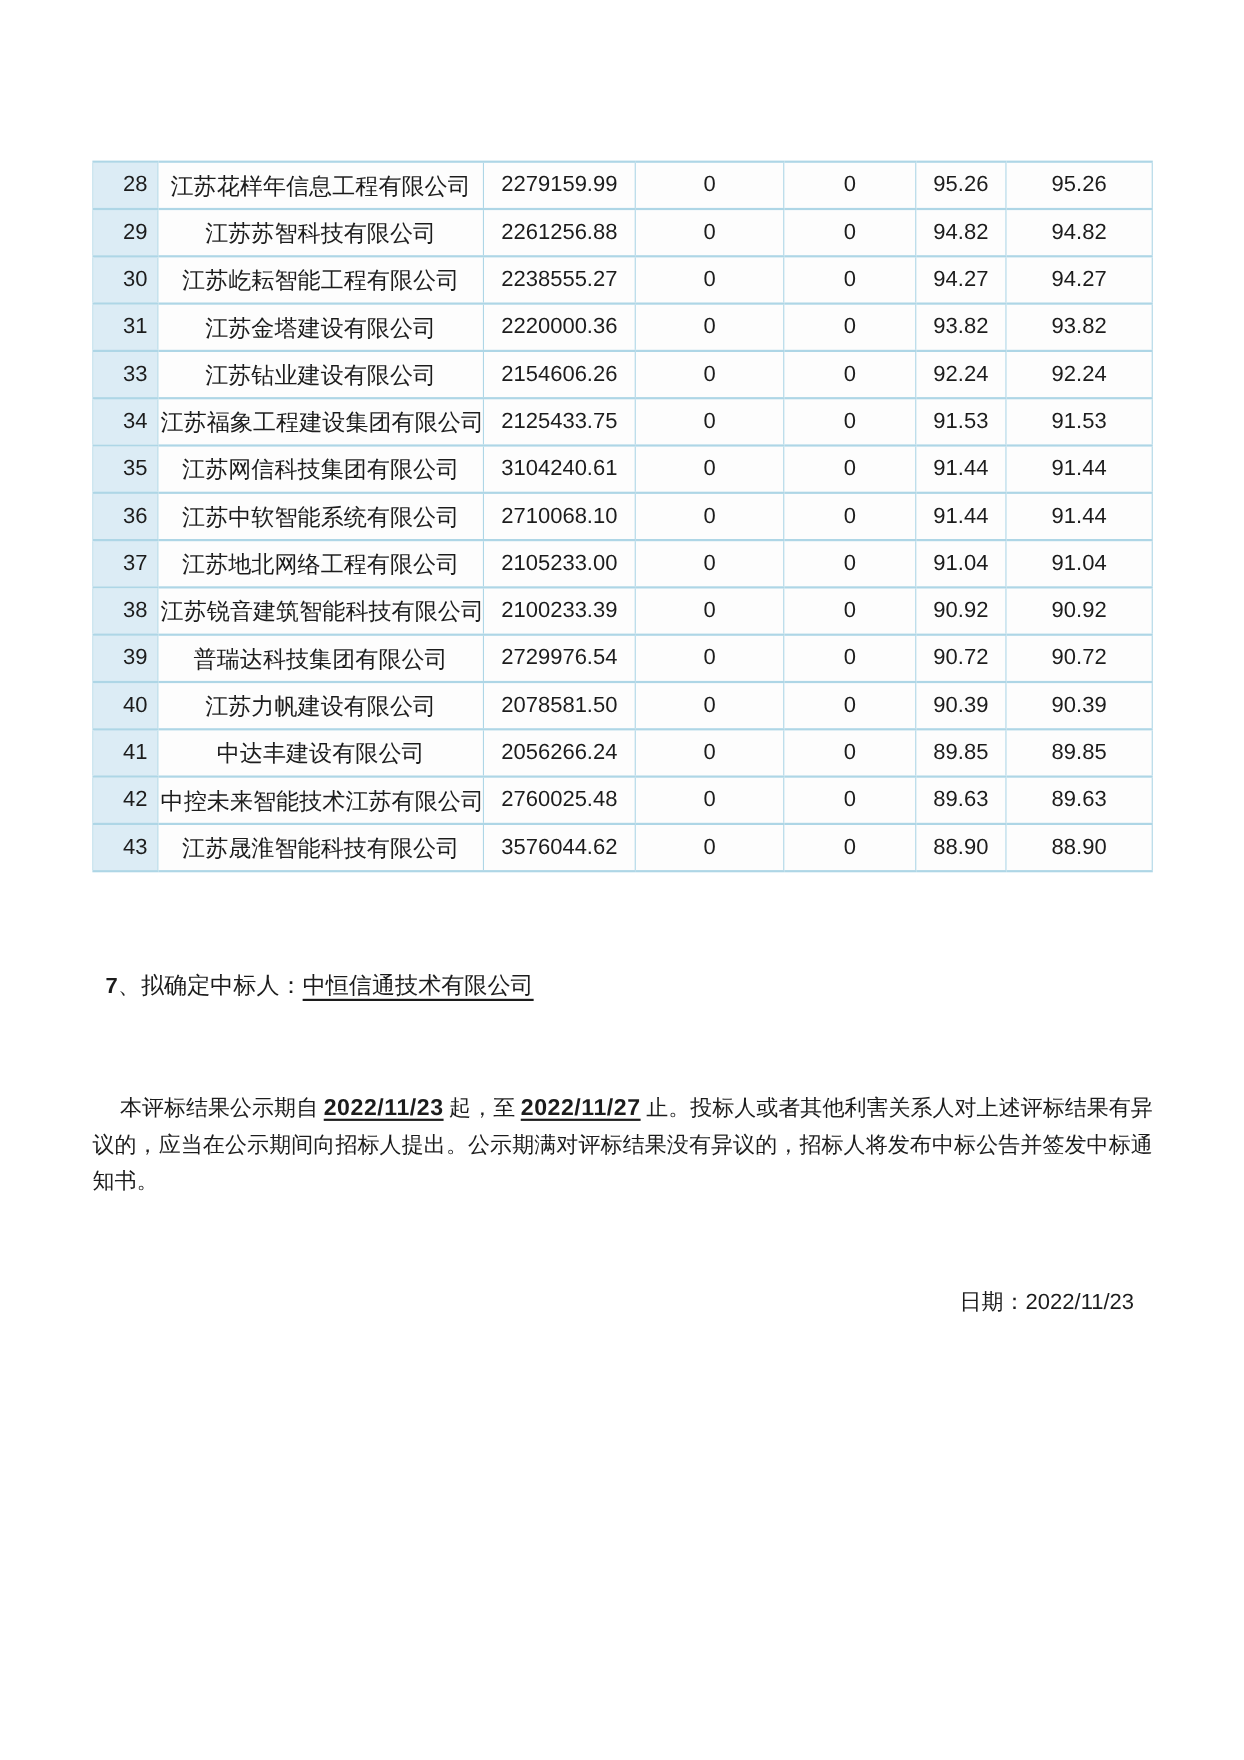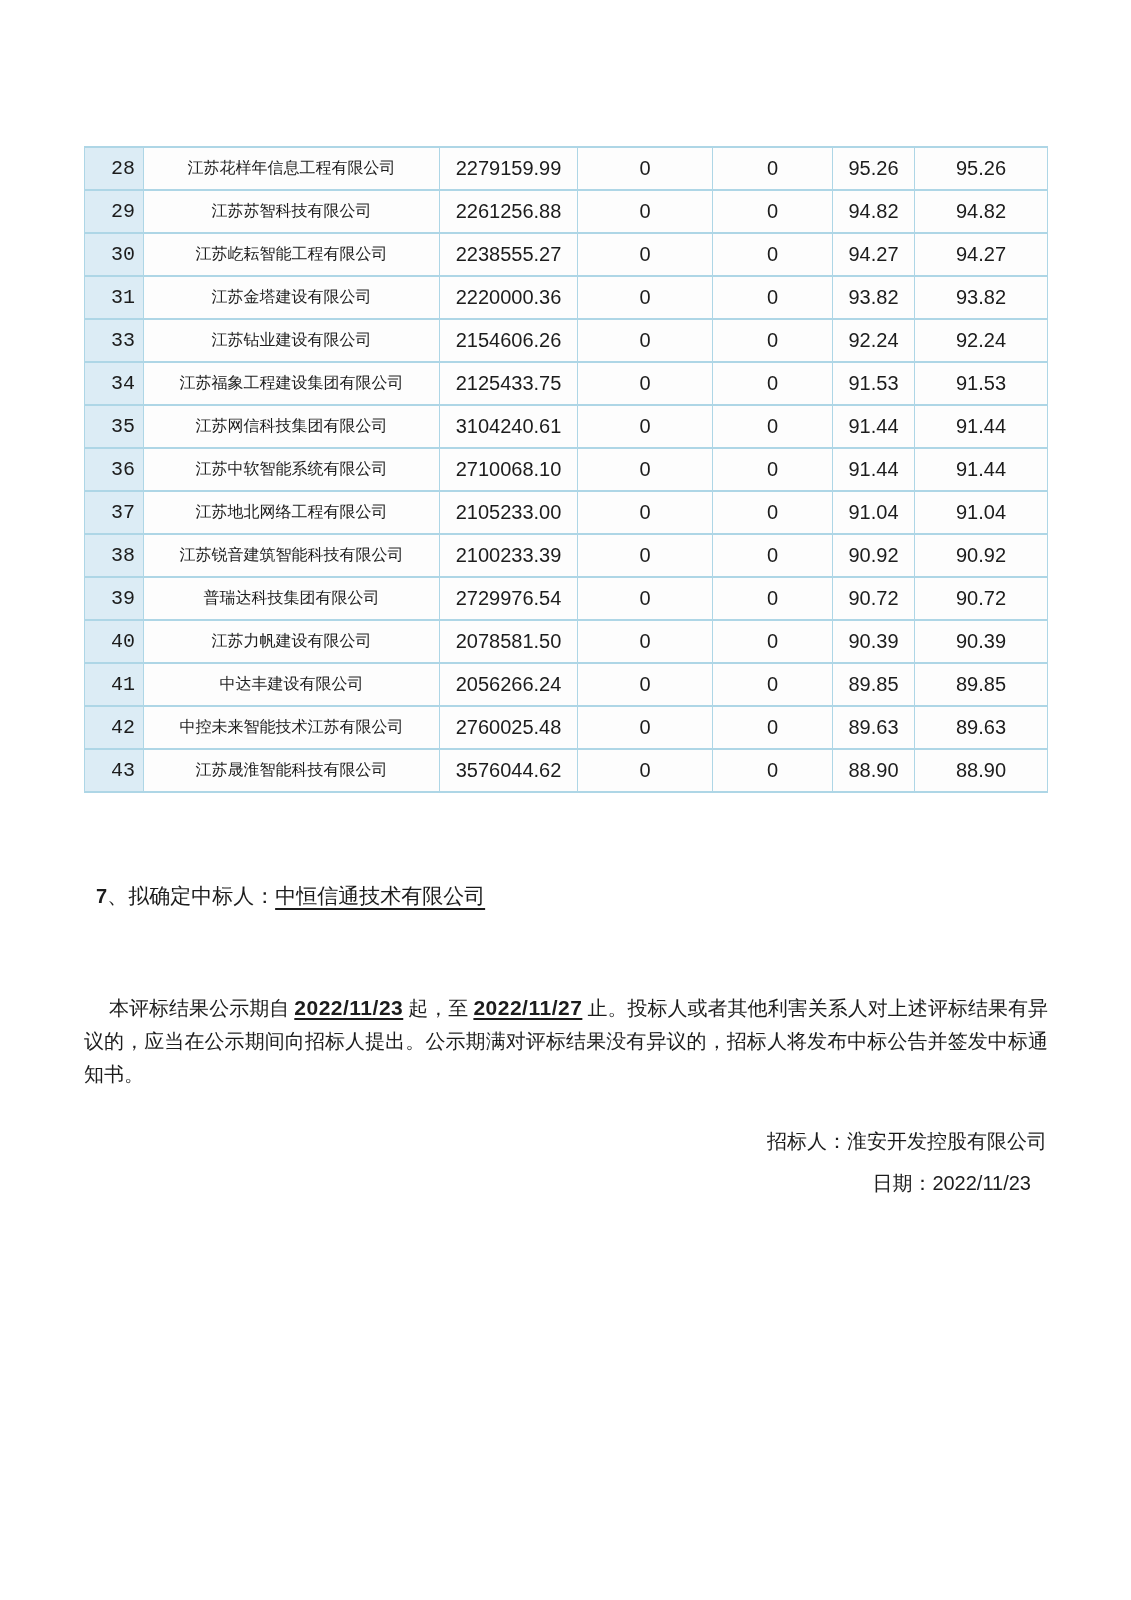--- a/index.html
+++ b/index.html
@@ -31,26 +31,26 @@
     padding:0 2px;
     text-align:center;
     vertical-align:middle;
     font-size:20px;
     background:var(--cell-bg);
     overflow:hidden;
     white-space:nowrap;
   }
   .bid-table td.c-no{
     background:var(--numcol-bg);
-    font-family:Liberation Mono, monospace;
+    font-family:Liberation Sans, sans-serif;
     padding-left:20px;
   }
   .bid-table td.c-name{
     font-family:Liberation Mono, monospace;
-    font-size:16px;
+    font-size:21px;
   }
   .bid-table td.c-num{
     font-family:"Liberation Sans",sans-serif;
   }
   .winner-line{
     position:absolute;left:96px;top:882px;
     font-size:21px;
     white-space:nowrap;
   }
   .winner-num{
@@ -246,21 +246,18 @@
   </table>
 
   <div class="winner-line">
     <span class="winner-num">7</span><span>、</span><span>拟确定中标人：</span><span class="winner-name">中恒信通技术有限公司</span>
   </div>
 
   <p class="notice">
     <span>本评标结果公示期自 </span><span class="date-strong">2022/11/23</span><span> 起，至 </span><span class="date-strong">2022/11/27</span><span> 止。投标人或者其他利害关系人对上述评标结果有异议的，应当在公示期间向招标人提出。公示期满对评标结果没有异议的，招标人将发布中标公告并签发中标通知书。</span>
   </p>
 
-  <div class="footer-tenderer">
-    <span>招标人：</span><span>淮安开发控股有限公司</span>
-  </div>
 
   <div class="footer-date">
     <span>日期：</span><span class="sans-num">2022/11/23</span>
   </div>
 
 </div>
 
 </body></html>

